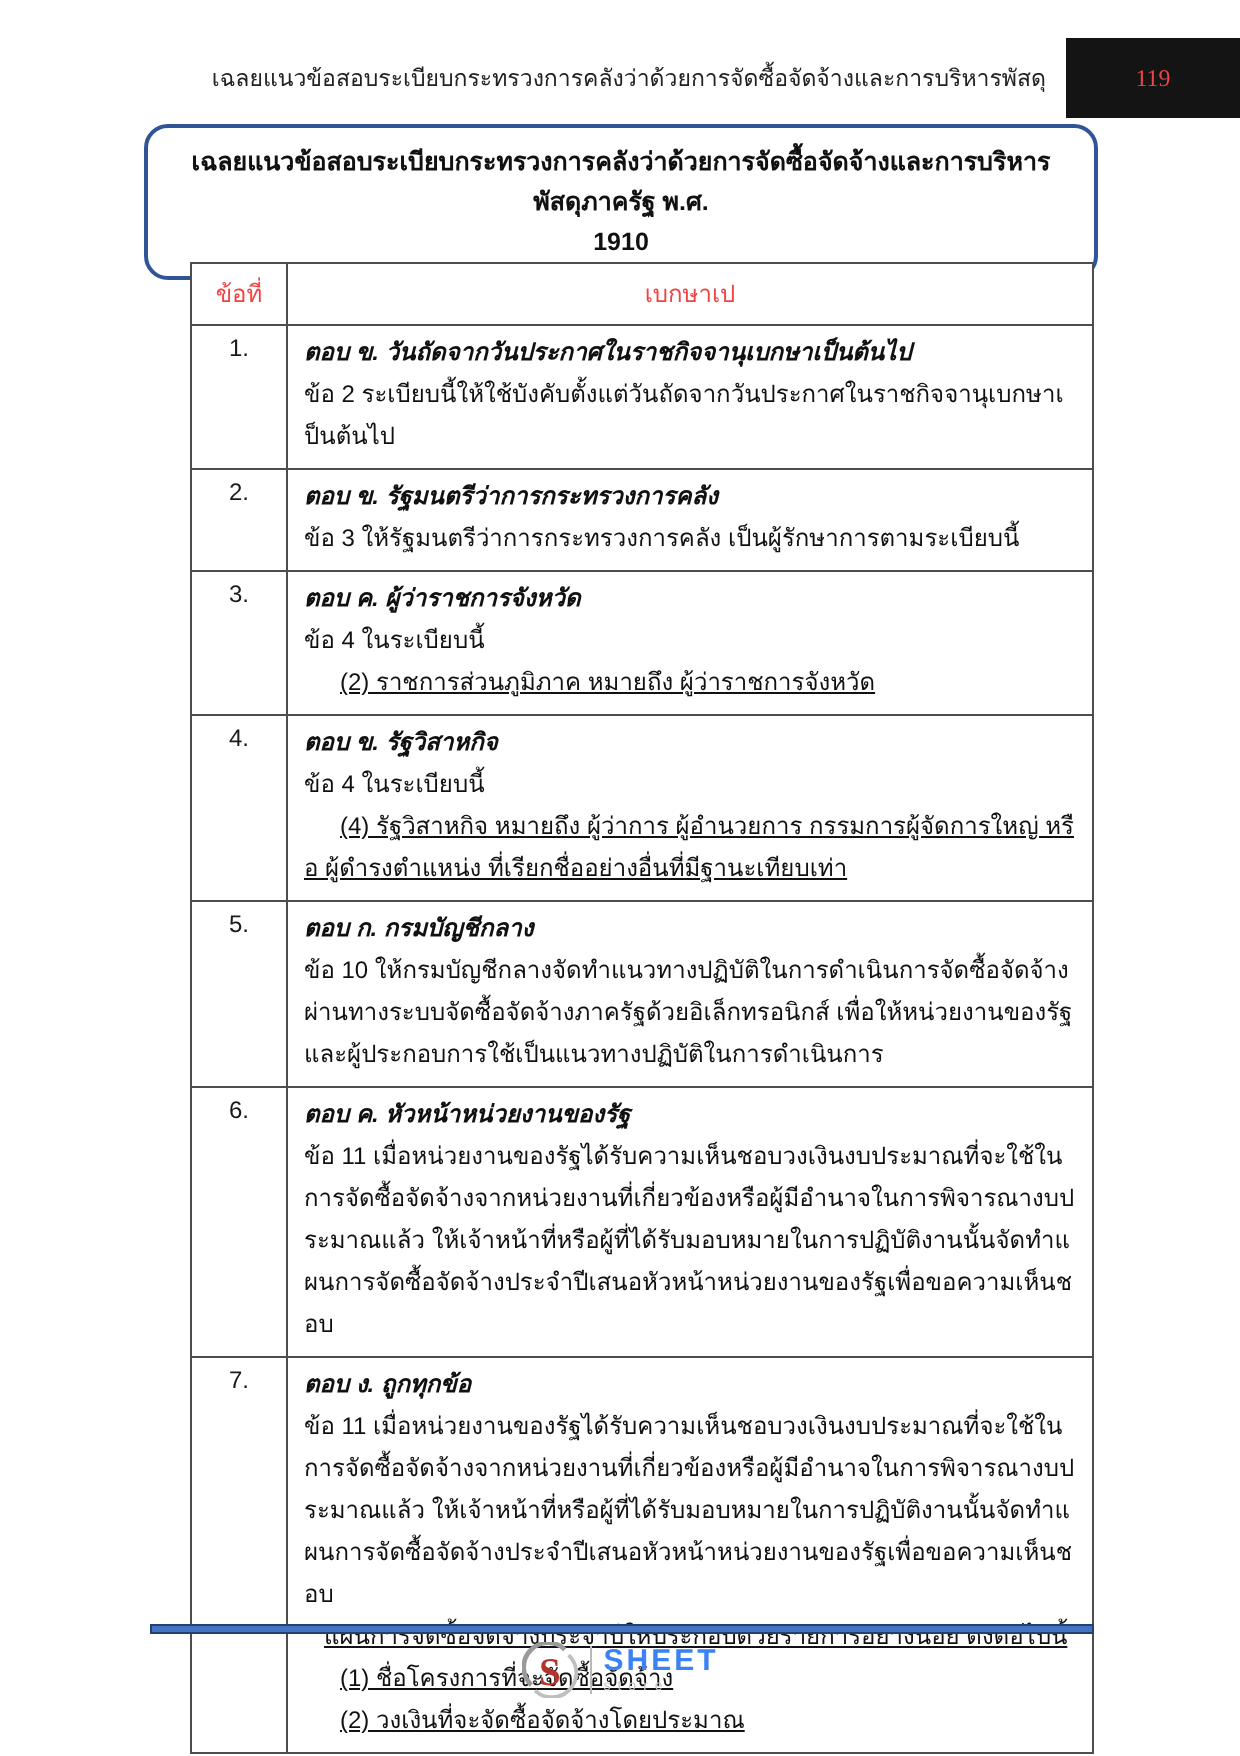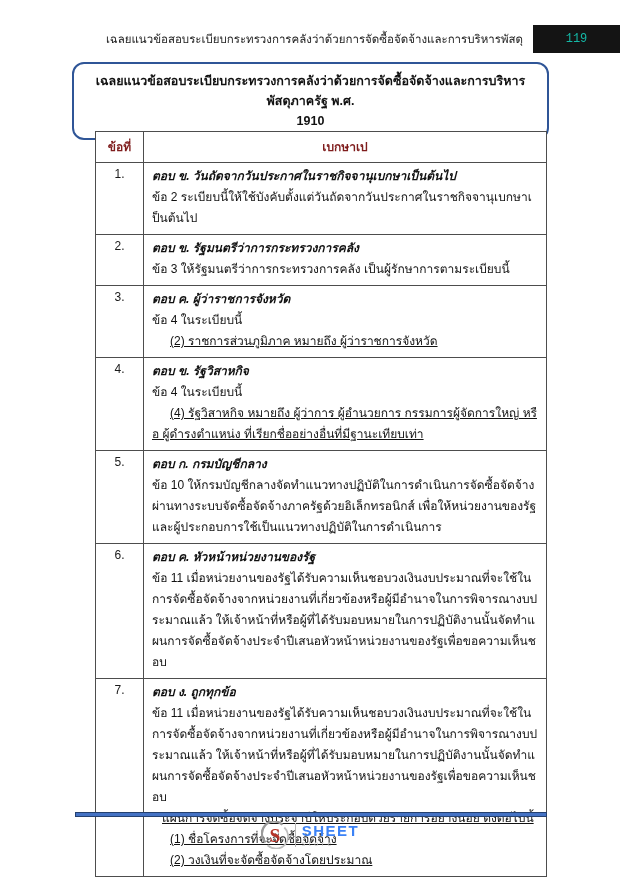--- a/index.html
+++ b/index.html
@@ -16,23 +16,23 @@
   
   .page-header {
     position: absolute; top: 25px; left: 0; right: 0; height: 28px;
     display: flex; align-items: center; justify-content: flex-end;
   }
   .header-title {
     font-size: 11.5px; color: #222; margin-right: 10px;
     white-space: nowrap;
   }
   .page-number-box {
-    width: 87px; height: 28px; background: #141414; color: #14b8a6;
+    width: 87px; height: 40px; background: #141414; color: #ef4444;
     display: flex; align-items: center; justify-content: center;
-    font-size: 12px; font-family: Liberation Mono, monospace;
+    font-size: 12px; font-family: Liberation Serif, serif;
   }
 
   
   .title-box {
     position: absolute; top: 62px; left: 72px; width: 477px; min-height: 56px;
     border: 2.5px solid #2f5597; border-radius: 12px;
     display: flex; flex-direction: column; align-items: center; justify-content: center;
     padding: 7px 18px; background: #fff;
   }
   .title-line { font-size: 12.5px; font-weight: bold; text-align: center; line-height: 20px; color: #111; }
@@ -41,22 +41,22 @@
   .answer-table {
     position: absolute; top: 131px; left: 95px; width: 452px;
     border-collapse: collapse; table-layout: fixed;
     font-size: 12px;
   }
   .answer-table th, .answer-table td {
     border: 1px solid #4d4d4d;
     vertical-align: top;
   }
   .answer-table th {
-    font-size: 12px; font-weight: bold; text-align: center;
-    padding: 5px 4px 6px 4px; background: #fff; color: #7f1d1d;
+    font-size: 12px; font-weight: normal; text-align: center;
+    padding: 5px 4px 6px 4px; background: #fff; color: #ef4444;
   }
   th.col-no, td.col-no { width: 48px; text-align: center; }
   td.col-no { padding-top: 4px; font-size: 12px; }
   td.col-ans { padding: 3px 8px 5px 8px; }
   .ans-bold { font-weight: bold; line-height: 21px; color: #111; font-style: italic; }
   .detail { line-height: 21px; line-break: anywhere; color: #111; }
   .detail b { font-weight: normal; }
   .indent-1 { text-indent: 10px; text-decoration: underline; }
   .indent-2 { text-indent: 18px; text-decoration: underline; }
 

